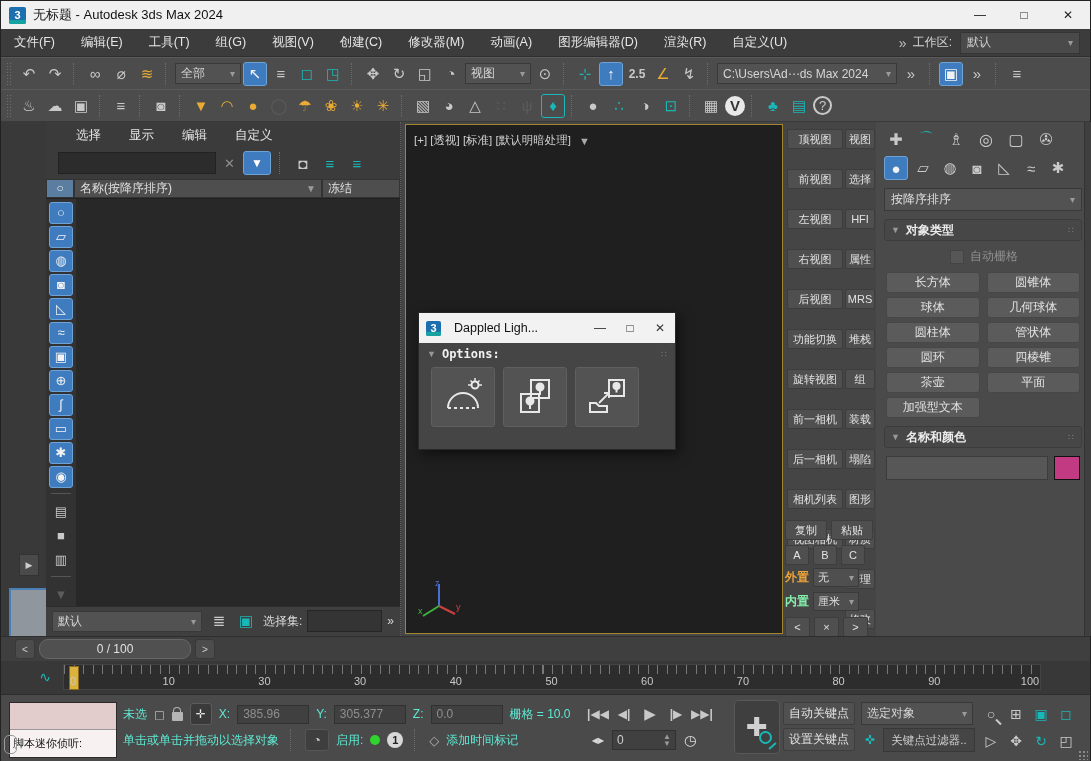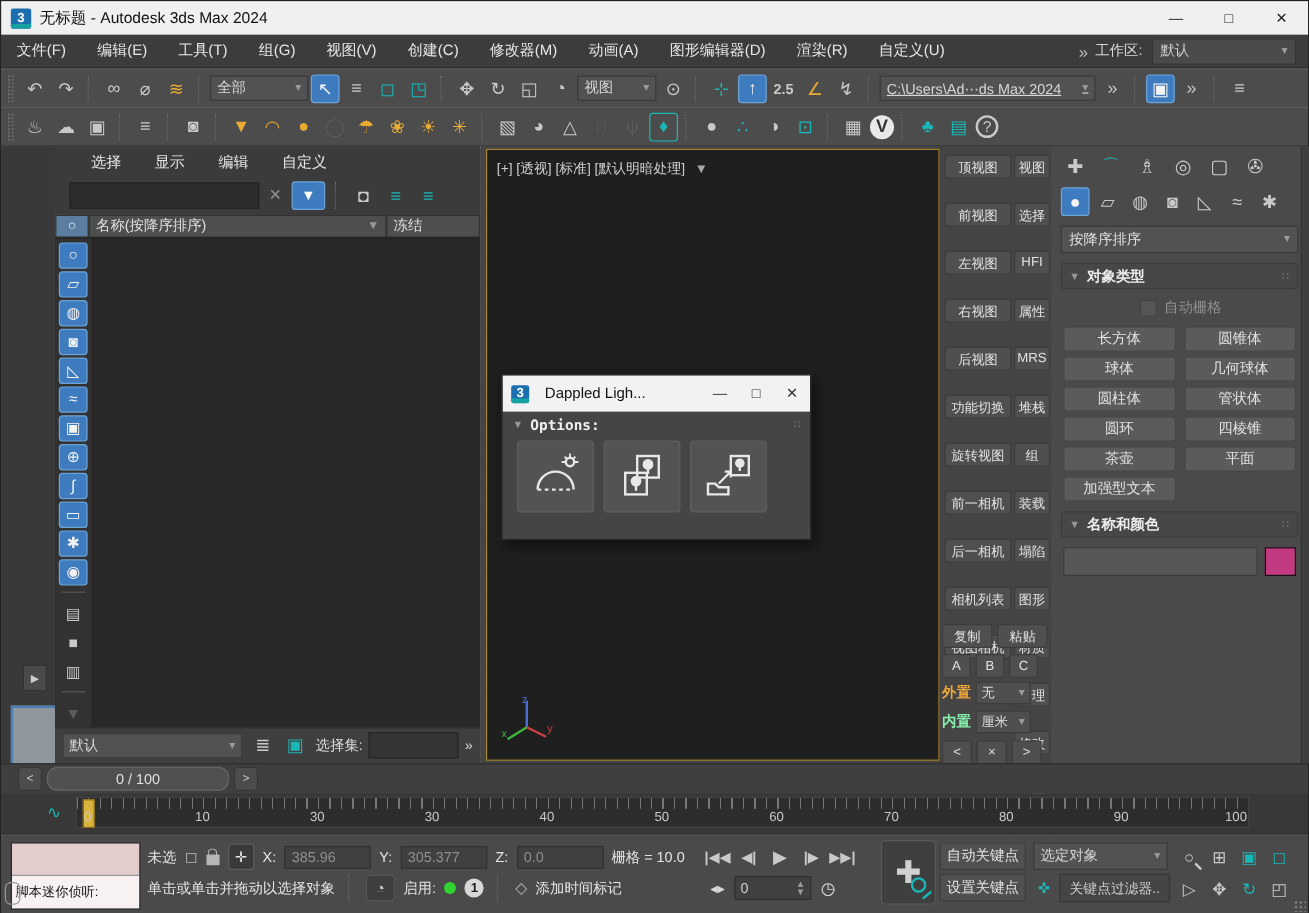--- a/index.html
+++ b/index.html
@@ -150,21 +150,21 @@
   
   .statusbar{position:absolute;left:0;top:693px;width:100%;height:68px;background:#4a4a4a;
     border-top:1px solid #2d2d2d;box-sizing:border-box;}
   .listener{position:absolute;left:8px;top:7px;width:106px;height:54px;border:1px solid #2a2a2a;}
   .listener .pink{height:26px;background:#e2cccc;border-bottom:1px solid #999;}
   .listener .white{height:27px;background:#f7f1f1;color:#111;font-size:11px;display:flex;align-items:center;
     padding-left:3px;overflow:hidden;white-space:nowrap;}
   .sb-row{position:absolute;left:122px;display:flex;align-items:center;gap:7px;height:24px;}
   .sb-row1{top:7px;}
   .sb-row2{top:33px;}
-  .sb-text{color:#e5e5e5;}
+  .sb-text{color:#5eead4;}
   .sb-field{height:19px;background:#404040;border:1px solid #313131;color:#8f8f8f;display:flex;
     align-items:center;padding:0 5px;box-sizing:border-box;}
   .sb-ico{color:#b5b5b5;font-size:13px;}
   .g-lock{width:11px;height:9px;background:#b5b5b5;border-radius:1px;position:relative;margin-top:5px;}
   .g-lock::before{content:"";position:absolute;left:1.5px;top:-5px;width:6px;height:6px;border:1.5px solid #b5b5b5;
     border-bottom:none;border-radius:4px 4px 0 0;}
   .abs-box{width:20px;height:20px;background:#3a3a3a;border:1px solid #5c5c5c;border-radius:3px;display:flex;
     align-items:center;justify-content:center;color:#e8e8e8;font-size:12px;}
   .dot-green{width:10px;height:10px;border-radius:50%;background:#2fd42f;}
   .badge1{width:16px;height:16px;border-radius:50%;background:#d8d8d8;color:#222;font-size:11px;font-weight:bold;
@@ -240,21 +240,21 @@
 
   <div class="tb tb1">
       <div class="li-grip"></div>
       <div class="li-icon">↶</div>
       <div class="li-icon">↷</div>
       <div class="li-sep"></div>
       <div class="li-icon">∞</div>
       <div class="li-icon">⌀</div>
       <div class="li-icon" style="color: rgb(233, 171, 52);">≋</div>
       <div class="li-sep"></div>
-      <div class="li-dropdown" style="width: 82px;">
+      <div class="li-dropdown" style="width: 66px;">
         <span class="dd-label">全部</span>
         <span class="dd-arrow">▾</span>
       </div>
       <div class="li-icon active">↖</div>
       <div class="li-icon">≡</div>
       <div class="li-icon" style="color: rgb(25, 183, 183);">◻</div>
       <div class="li-icon" style="color: rgb(25, 183, 183);">◳</div>
       <div class="li-sep"></div>
       <div class="li-icon">✥</div>
       <div class="li-icon">↻</div>
@@ -265,21 +265,21 @@
         <span class="dd-arrow">▾</span>
       </div>
       <div class="li-icon">⊙</div>
       <div class="li-sep"></div>
       <div class="li-icon" style="color: rgb(25, 183, 183);">⊹</div>
       <div class="li-icon active">↑</div>
       <div class="li-icon small-text">2.5</div>
       <div class="li-icon" style="color: rgb(233, 171, 52);">∠</div>
       <div class="li-icon">↯</div>
       <div class="li-sep"></div>
-      <div class="li-dropdown" style="width: 180px; text-decoration: underline;">
+      <div class="li-dropdown" style="width: 180px;">
         <span class="dd-label">C:\Users\Ad⋯ds Max 2024</span>
         <span class="dd-arrow">▾</span>
       </div>
       <div class="li-icon">»</div>
       <div class="li-sep"></div>
       <div class="li-icon active">▣</div>
       <div class="li-icon">»</div>
       <div class="li-sep"></div>
       <div class="li-icon">≡</div>
     </div>

